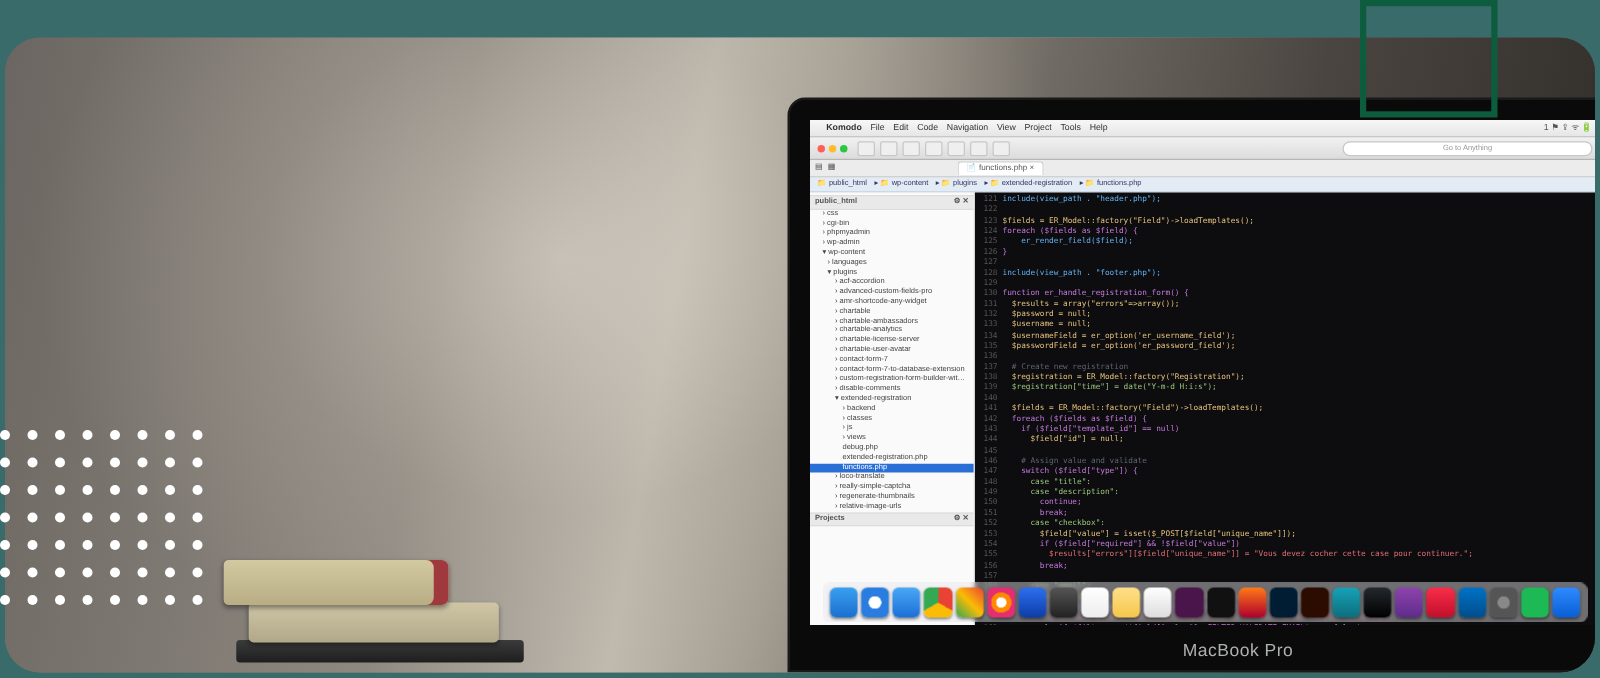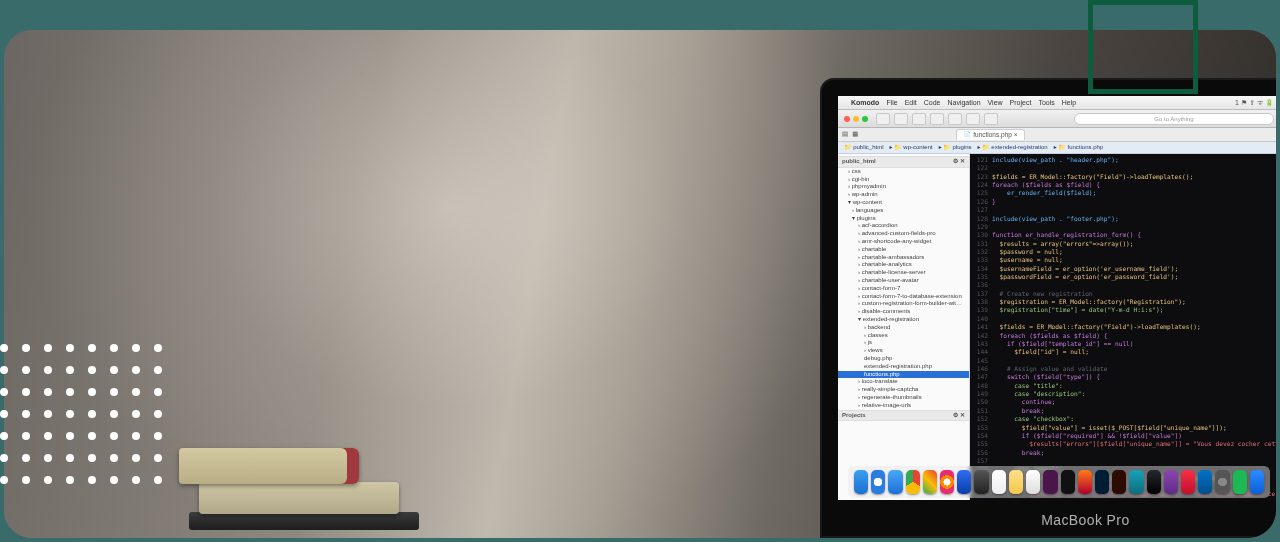--- a/index.html
+++ b/index.html
@@ -84,21 +84,21 @@
   position: absolute; bottom: 4px; left: 10px; width: 230px; height: 18px;
   background: linear-gradient(#3b3b3b,#1e1e1e);
   border-radius: 3px;
 }
 
 
 .laptop {
   position: absolute;
   right: -4px;
   top: 48px;
-  width: 460px;
+  width: 650px;
   bottom: 0;
 }
 .laptop-bezel {
   position: absolute;
   inset: 0;
   background: #0a0a0a;
   border-radius: 14px 0 0 0;
   border: 2px solid #1a1a1a;
 }
 .laptop-screen {

